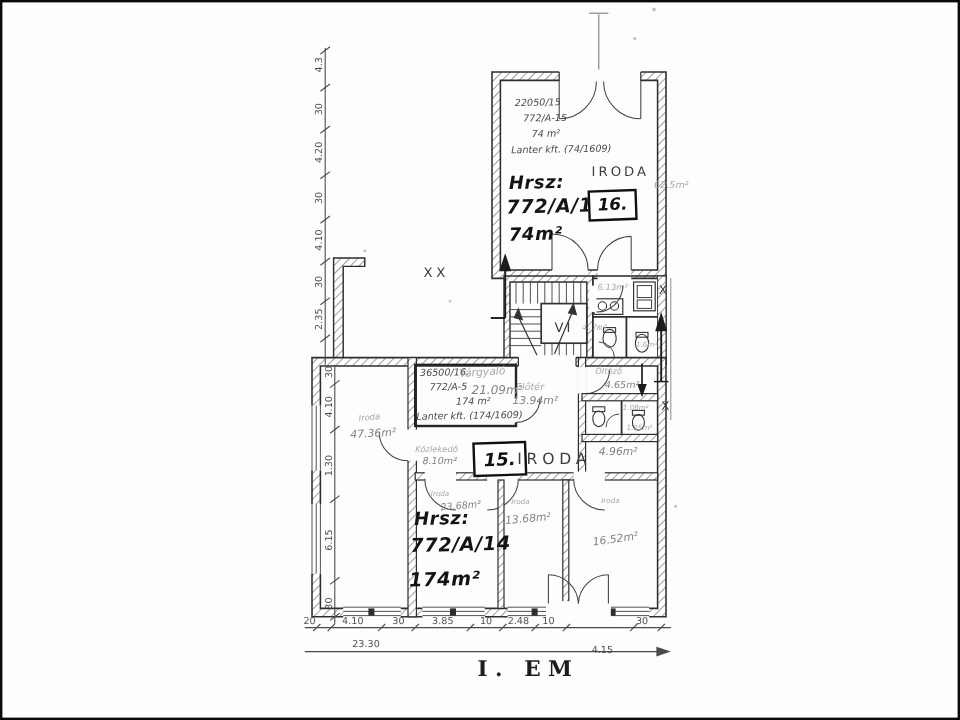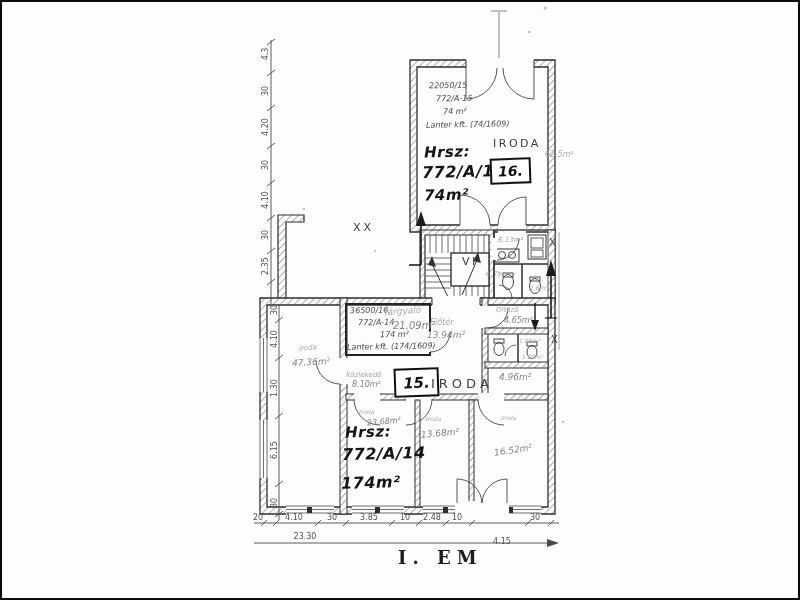--- a/index.html
+++ b/index.html
@@ -237,27 +237,27 @@
   <div class="lbl fnt" style="left:507px;top:149px;margin-left:36px;">62.5m²</div>
   <div class="lbl hb" style="left:422px;top:143px;">Hrsz:</div>
   <div class="lbl hb" style="left:420px;top:162px;font-size:16px;">772/A/15</div>
   <div class="badge" style="left:488px;top:156px;width:37px;height:22px;font-size:14px;">16.</div>
   <div class="lbl hb" style="left:422px;top:186px;">74m²</div>
   <div class="lbl fnt" style="left:496px;top:235px;font-size:7px;">6.13m²</div>
   <div class="lbl fnt" style="left:483px;top:269px;font-size:7px;font-family:Liberation Mono, monospace;">4.7m²</div>
   <div class="lbl fnt" style="left:528px;top:283px;font-size:6px;">1.6m²</div>
 
   <div class="lbl prt" style="left:351px;top:220px;letter-spacing:3px;">XX</div>
-  <div class="lbl prt" style="left:460px;top:254px;">VI</div>
+  <div class="lbl prt" style="left:460px;top:266px;">VI</div>
   <div class="lbl prt" style="left:547px;top:236px;font-size:10px;">X</div>
   <div class="lbl prt" style="left:549px;top:333px;font-size:10px;">X</div>
   <div class="lbl floor" style="left:396px;top:547px;">I. EM</div>
 
   <div class="lbl hand" style="left:348px;top:305px;">36500/16.</div>
-  <div class="lbl hand" style="left:356px;top:317px;">772/A-14</div>
+  <div class="lbl hand" style="left:356px;top:317px;">772/A-5</div>
   <div class="lbl hand" style="left:353px;top:329px;margin-left:25px;">174 m²</div>
   <div class="lbl hand" style="left:345px;top:341px;">Lanter kft. (174/1609)</div>
   <div class="lbl fnt" style="left:381px;top:305px;font-size:9px;transform:rotate(-4deg);">Tárgyaló</div>
   <div class="lbl fd" style="left:391px;top:319px;font-size:10px;">21.09m²</div>
   <div class="lbl fnt" style="left:428px;top:317px;">Előtér</div>
   <div class="lbl fd" style="left:425px;top:329px;">13.94m²</div>
   <div class="lbl fnt" style="left:494px;top:305px;font-size:7px;">Öltöző</div>
   <div class="lbl fd" style="left:502px;top:315px;font-size:8px;">4.65m²</div>
   <div class="lbl fnt" style="left:517px;top:336px;font-size:6px;">1.08m²</div>
   <div class="lbl fnt" style="left:520px;top:352px;font-size:6px;">1.25m²</div>

